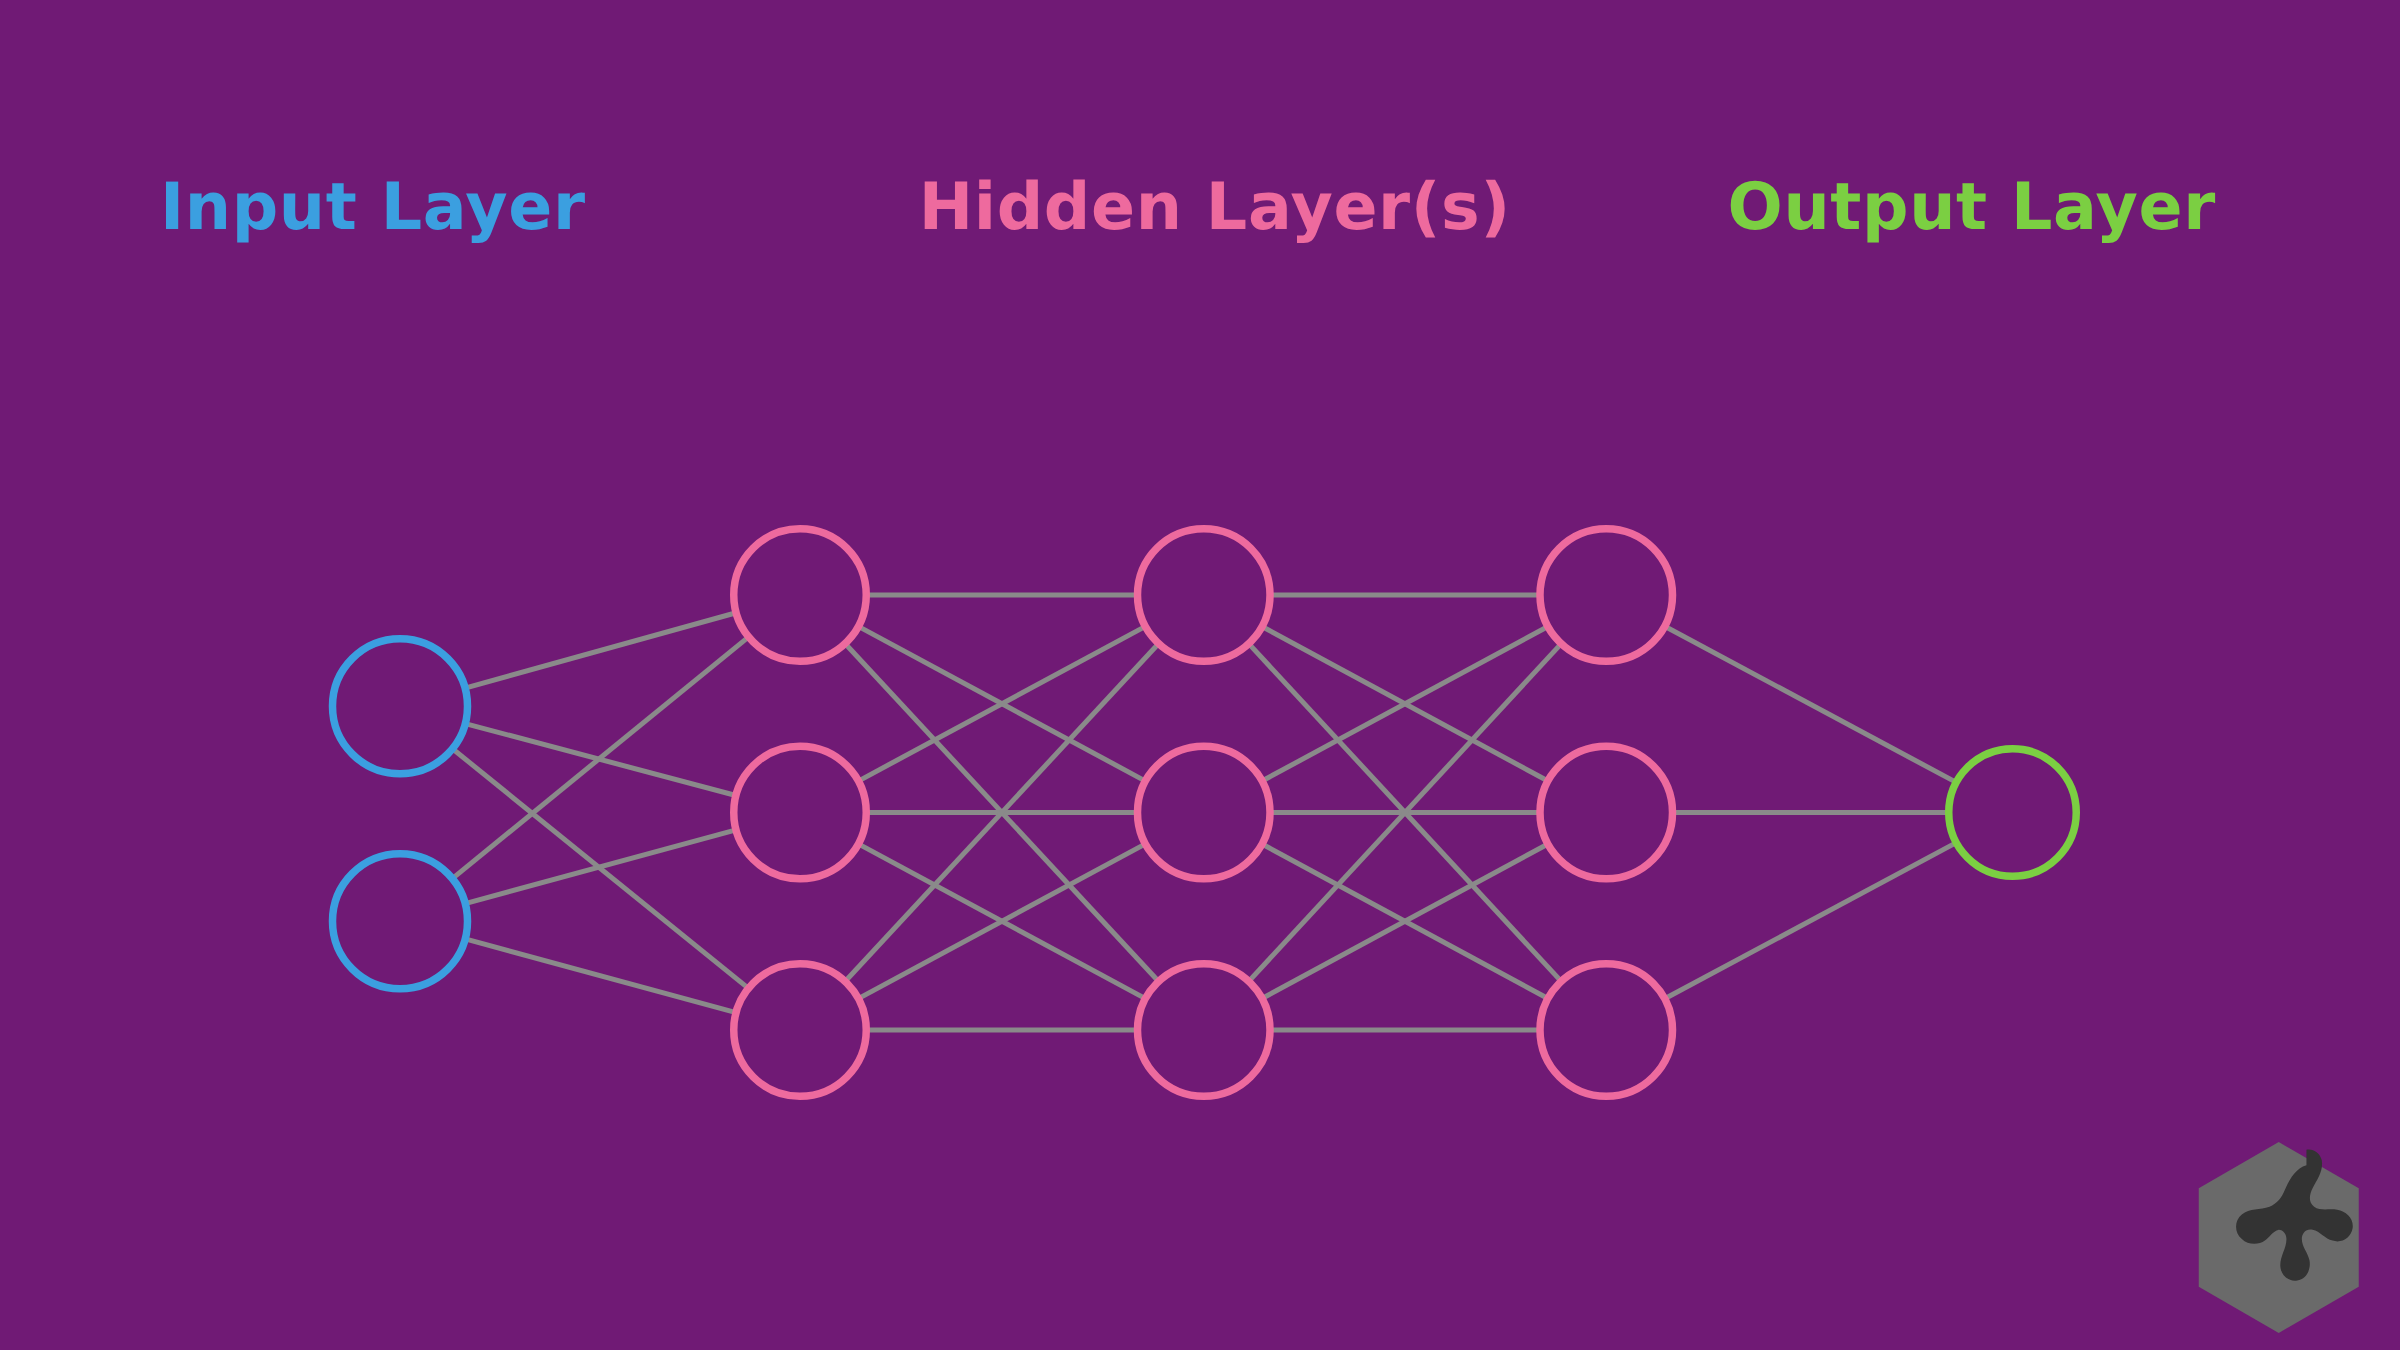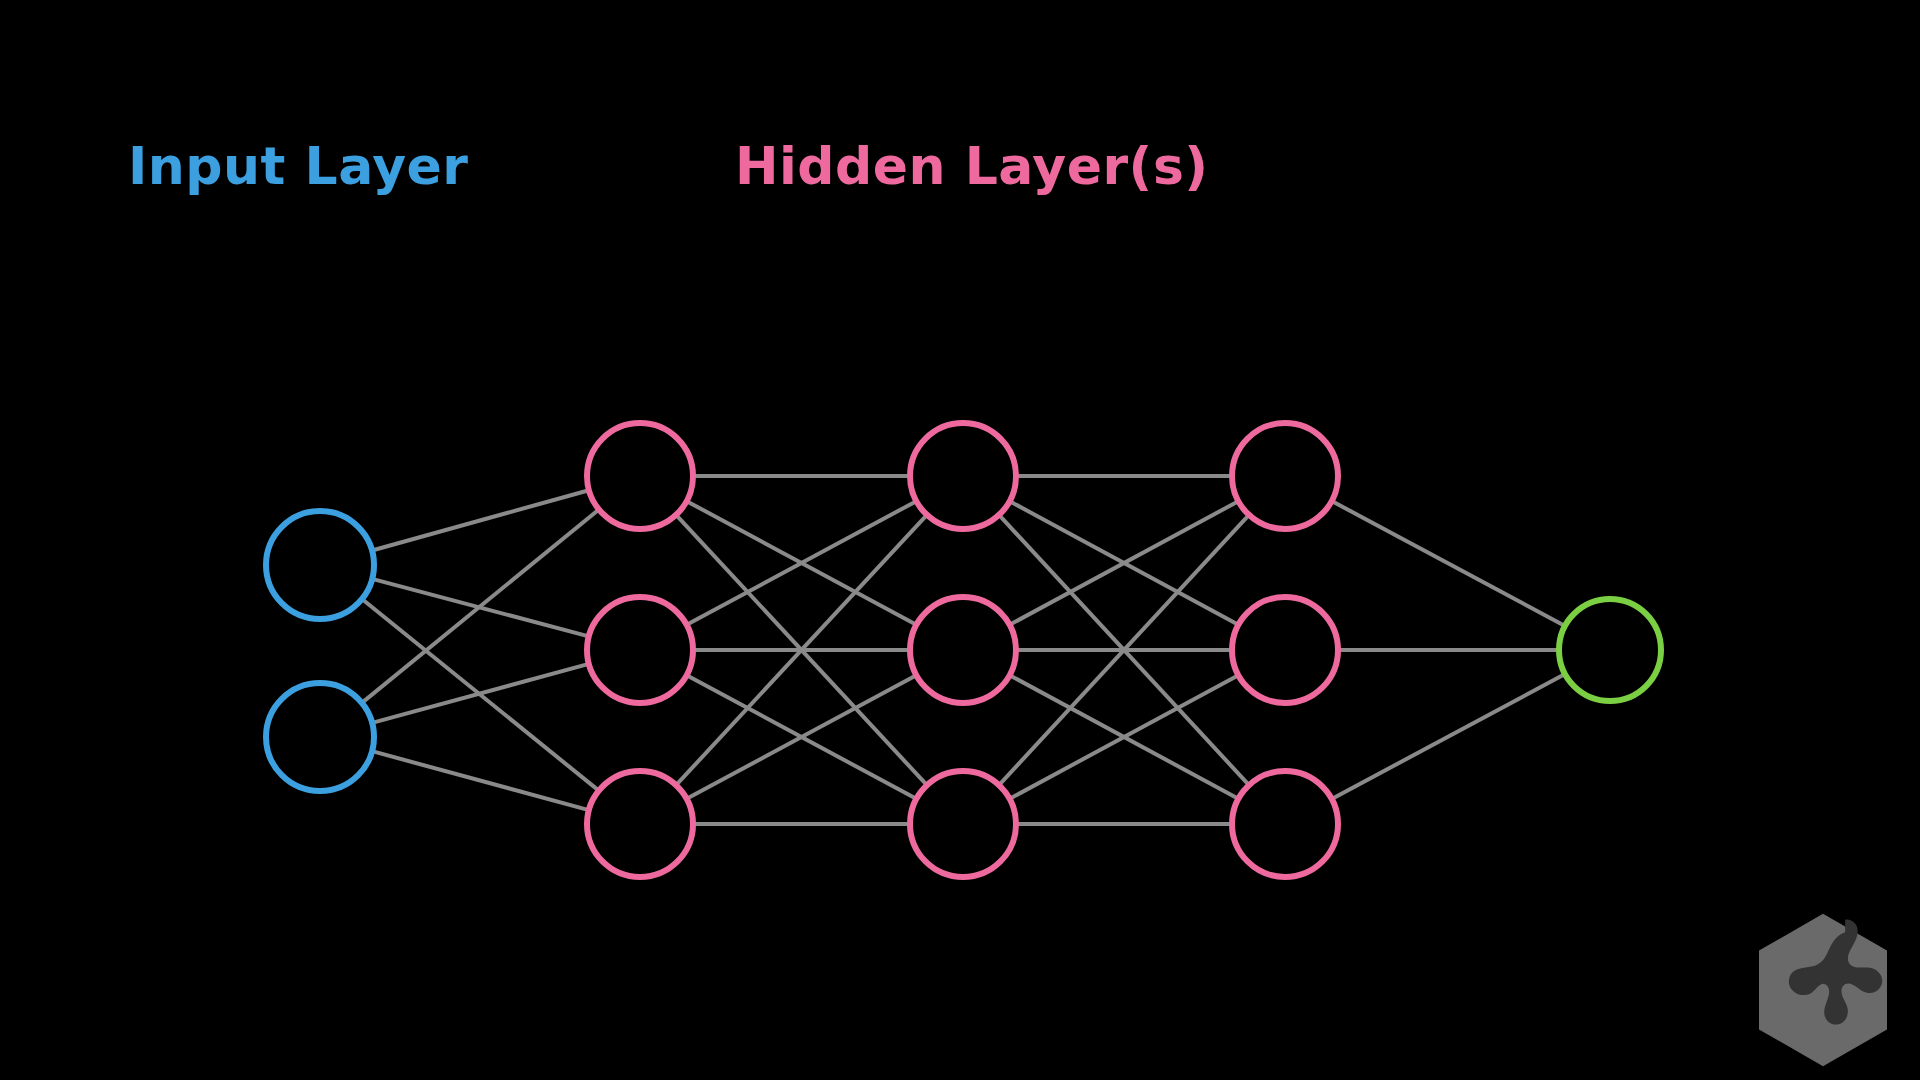--- a/index.html
+++ b/index.html
@@ -53,26 +53,27 @@
     right: 22px;
     bottom: 10px;
     width: 150px;
     height: 160px;
     opacity: 1;
   }
 </style>
 </head>
 <body>
 
-<div id="stage" style="background: #000000;">
+<div id="stage" style="background: #701a75;">
 
   <div class="layer-title" id="title-input" style="color: rgb(59, 159, 224);">Input Layer</div>
 
   <div class="layer-title" id="title-hidden" style="color: rgb(238, 106, 158);">Hidden Layer(s)</div>
 
+  <div class="layer-title" id="title-output" style="color: rgb(123, 207, 66);">Output Layer</div>
 
   <svg id="net" viewBox="0 0 1920 1080">
     <g id="edges">
         <line x1="372.02530599090767" y1="550.5304617712789" x2="588.9381256015165" y2="490.20158381707824" stroke="#8A8A8A" stroke-width="4" class="edge"></line>
         <line x1="372.1901968540308" y1="578.8630210393519" x2="588.7762882728957" y2="636.3937015724879" stroke="#8A8A8A" stroke-width="4" class="edge"></line>
         <line x1="361.97427748350356" y1="598.9729308382107" x2="598.8030239513762" y2="790.656197510645" stroke="#8A8A8A" stroke-width="4" class="edge"></line>
         <line x1="361.84608209367406" y1="702.869289292347" x2="598.928845352505" y2="509.49866050936305" stroke="#8A8A8A" stroke-width="4" class="edge"></line>
         <line x1="372.1085034222732" y1="722.8330006320695" x2="588.8564688633245" y2="663.9046475277837" stroke="#8A8A8A" stroke-width="4" class="edge"></line>
         <line x1="372.1085034222732" y1="751.1669993679305" x2="588.8564688633245" y2="810.0953524722163" stroke="#8A8A8A" stroke-width="4" class="edge"></line>
         <line x1="693" y1="476" x2="910" y2="476" stroke="#8A8A8A" stroke-width="4" class="edge"></line>

